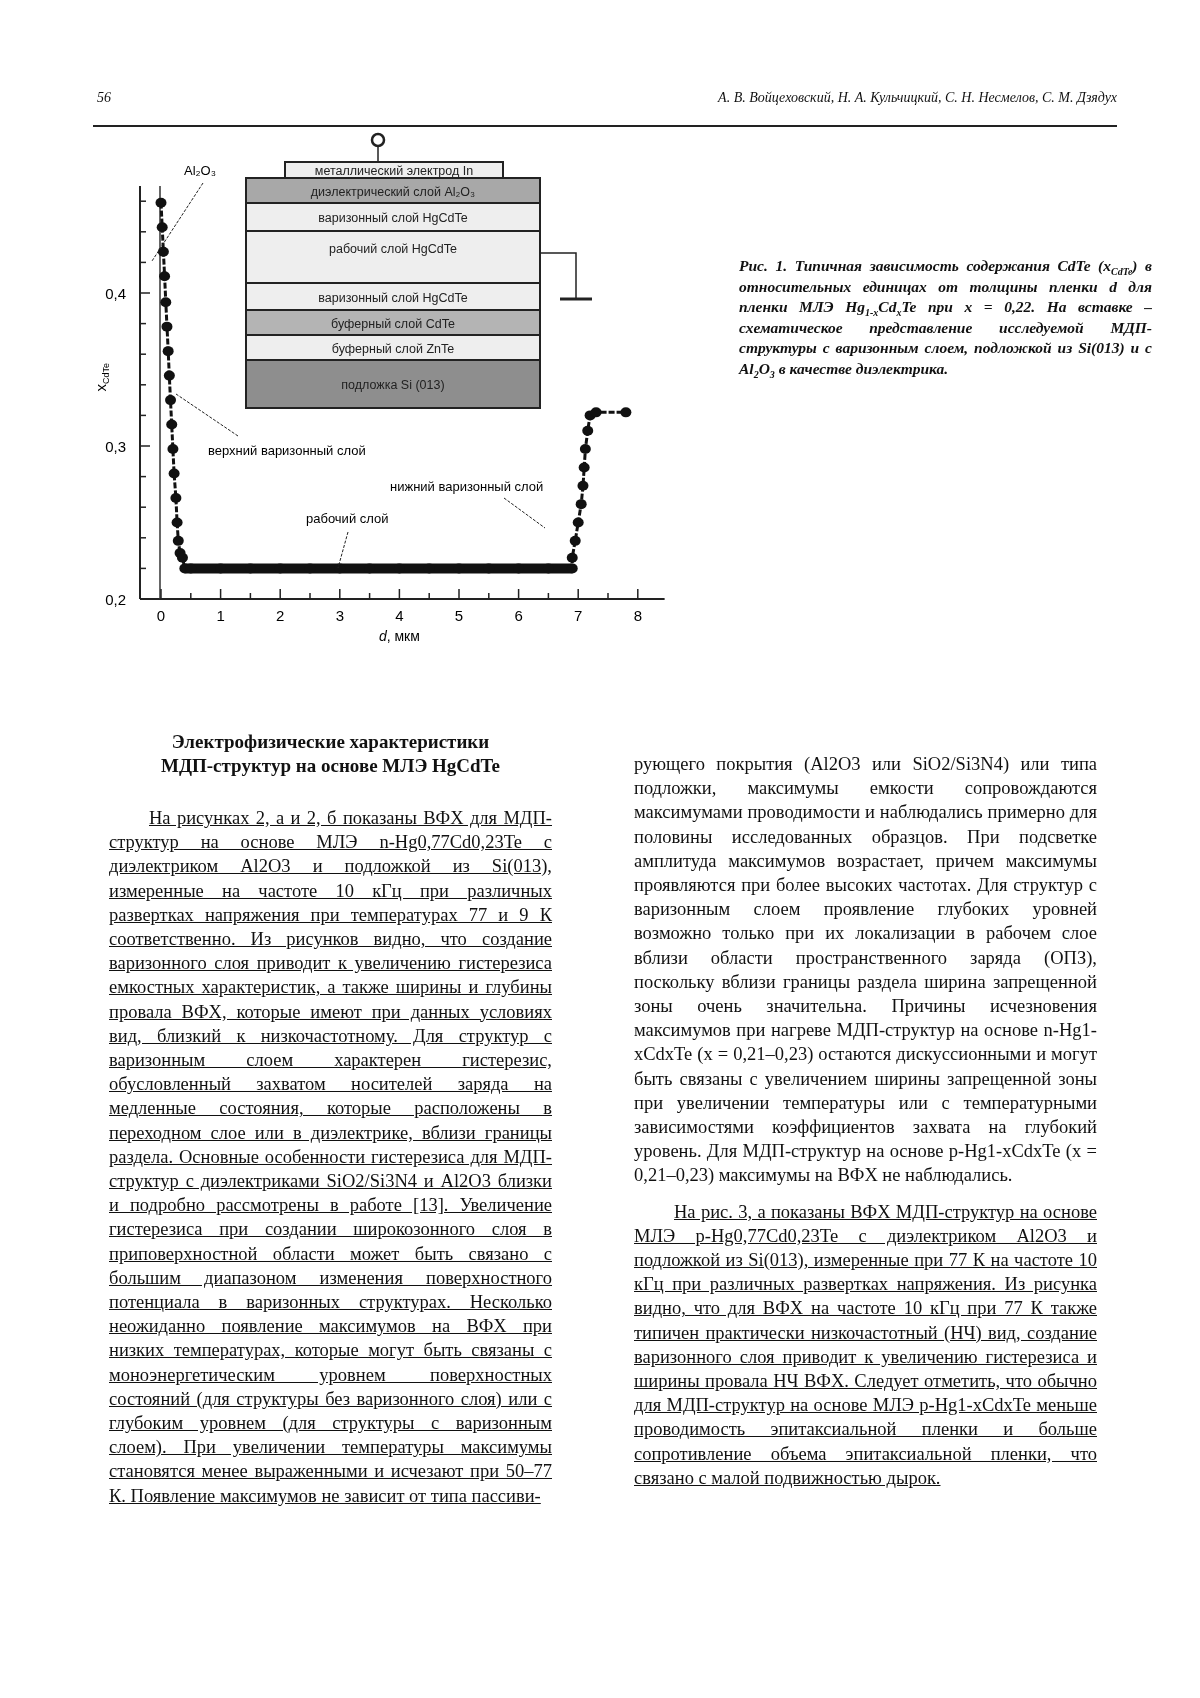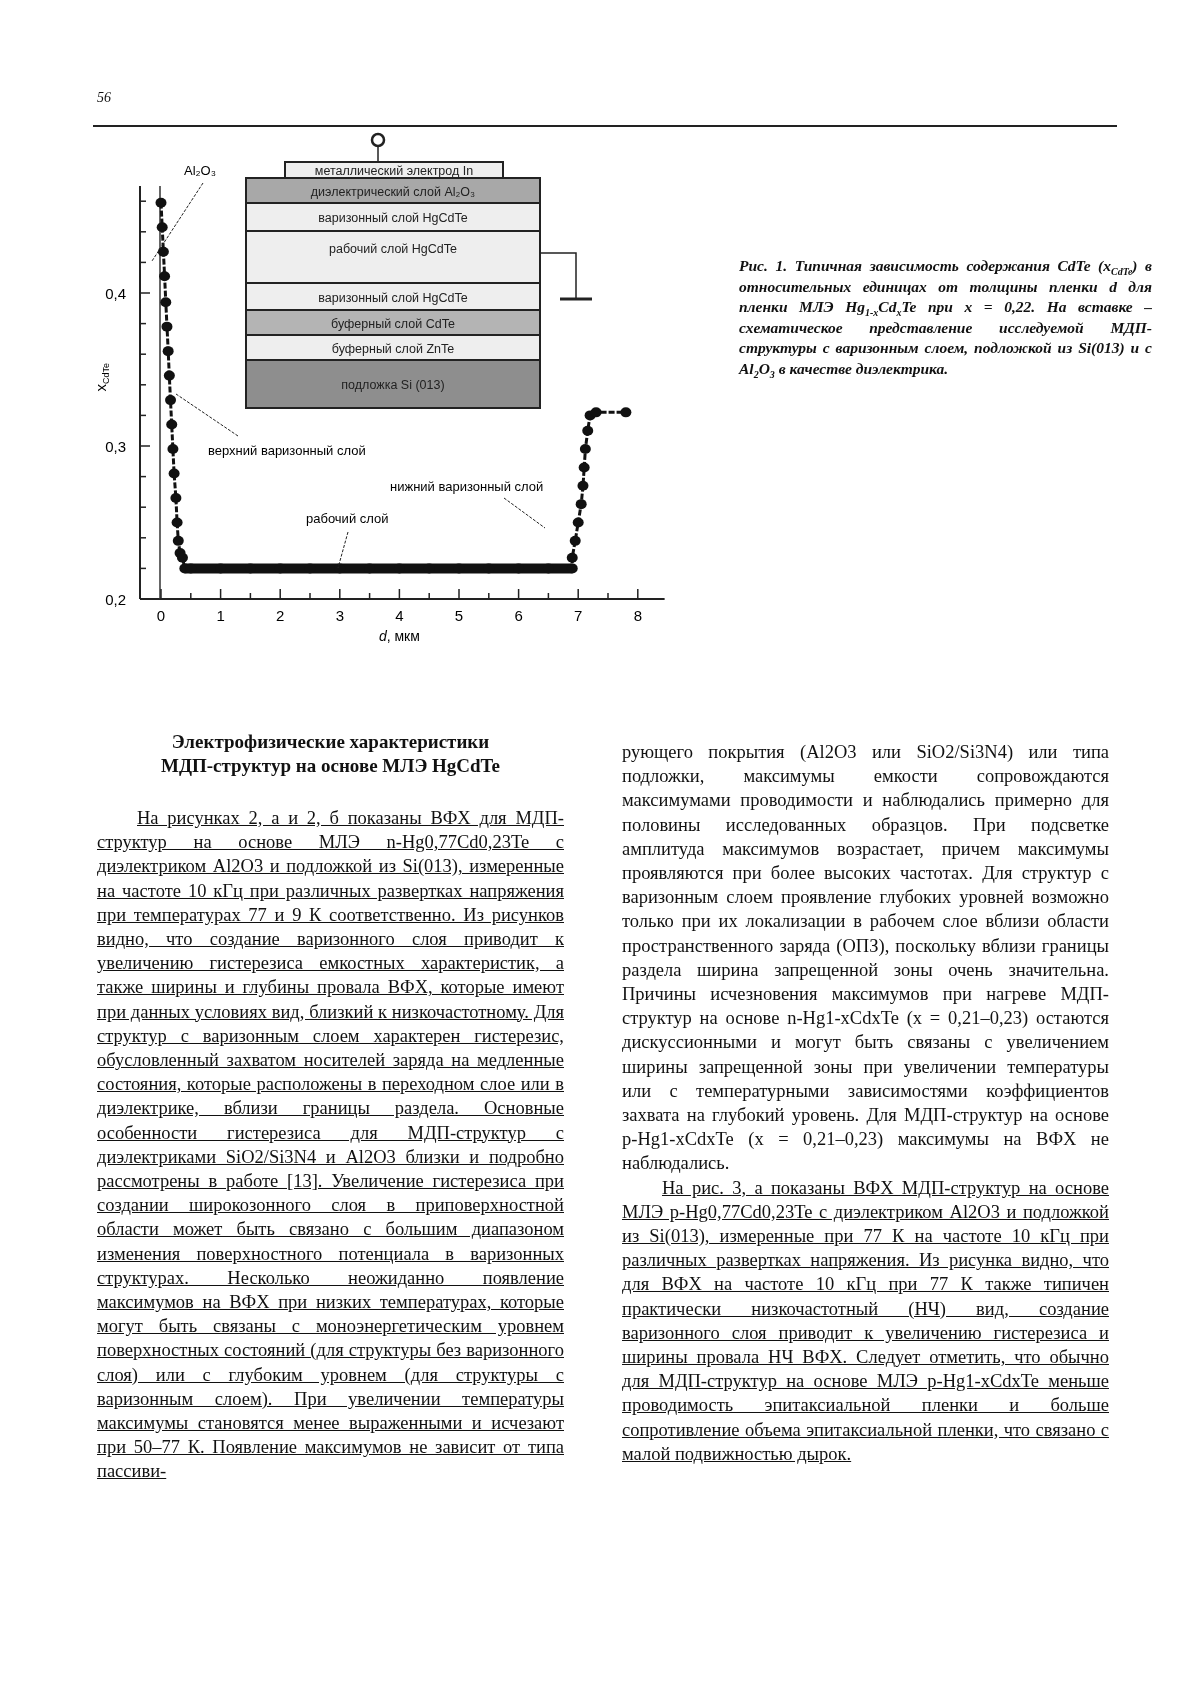--- a/index.html
+++ b/index.html
@@ -16,29 +16,30 @@
 
   .caption { position:absolute; left:739px; top:256px; width:413px;
              font-style:italic; font-weight:bold; font-size:15.5px; line-height:20.5px;
              text-align:justify; }
   .caption sub { font-size:10px; }
 
   .col { position:absolute; font-size:18.5px; line-height:24.2px; text-align:justify; }
   .col-left { left:97px; top:730px; width:467px; }
   .col-right { left:622px; top:740px; width:487px; }
   .section-title { text-align:center; font-weight:bold; font-size:19px; line-height:24px; margin:0 0 28px 0; }
-  .col p { margin:0; text-indent:0; }
+  .col p { margin:12px; text-indent:0; }
   .col p.indent { text-indent:40px;text-decoration:underline; }
   sub, sup { font-size:0.62em; line-height:0; }
 </style>
 </head>
 <body>
 
 <div class="header">
   <span class="pno">56</span>
+  <span class="authors">А. В. Войцеховский, Н. А. Кульчицкий, С. Н. Несмелов, С. М. Дзядух</span>
 </div>
 <div class="header-rule"></div>
 
 <div class="figure">
   <svg id="chart" width="640" height="580" viewBox="0 0 640 580">
     <g id="axes">
         <line x1="60" y1="55.900000000000034" x2="60" y2="469" stroke="#222" stroke-width="2"></line>
         <line x1="60" y1="469" x2="584.6199999999999" y2="469" stroke="#222" stroke-width="2"></line>
         <line x1="80" y1="55.900000000000034" x2="80" y2="469" stroke="#333" stroke-width="1.5"></line>
         <line x1="60" y1="469" x2="70" y2="469" stroke="#222" stroke-width="1.5"></line>

